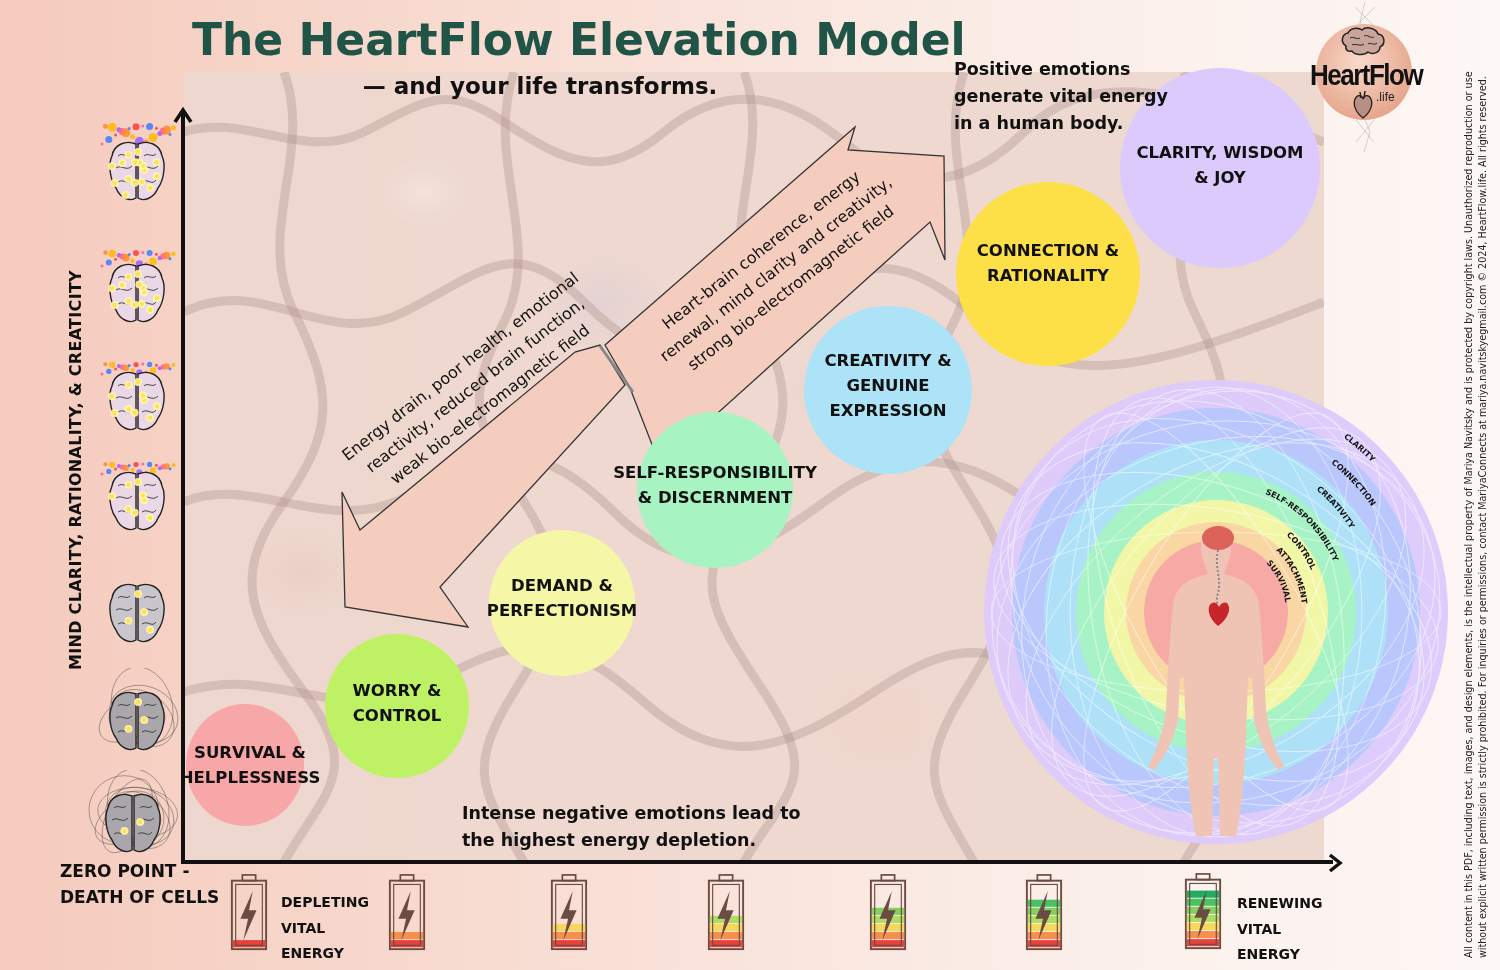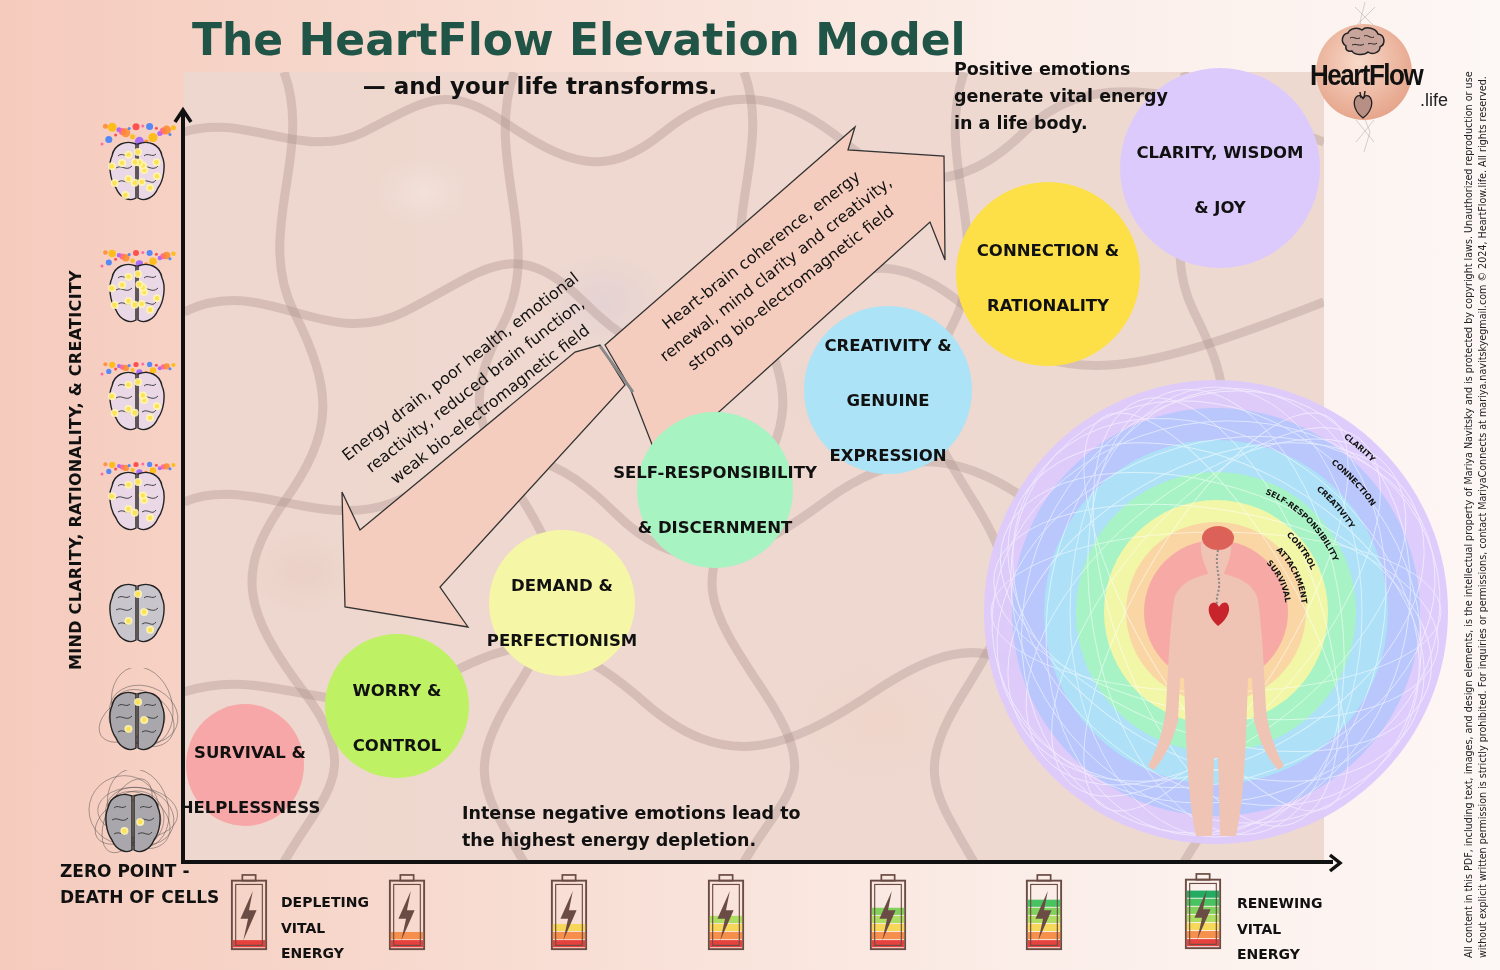--- a/index.html
+++ b/index.html
@@ -56,21 +56,21 @@
   
   .brain { position: absolute; width: 64px; height: 80px; }
 
   
   .level {
     position: absolute; border-radius: 50%;
     display: flex; align-items: center; justify-content: center;
     text-align: center; font-weight: bold; font-size: 16.5px; line-height: 25px;
     color: #111;
   }
-  .level span { display: block; margin-top: 30px; }
+  .level span { display: block; }
 
   .note { position: absolute; font-size: 17.5px; line-height: 27px; font-weight: bold; color: #111; }
 
   
   #arrows { left: 330px; top: 120px; width: 630px; height: 520px; }
 
   .arrow-text {
     position: absolute; font-size: 16px; line-height: 24px; text-align: center; color: #111;
     white-space: nowrap;
   }
@@ -88,21 +88,21 @@
     position:absolute; left: 6px; top: 22px; width: 96px; height: 96px; border-radius: 50%;
     background: radial-gradient(circle at 45% 40%, #f8d9c9, #e7a88f 70%, #d89a82);
   }
   #logo-word {
     position:absolute; left: 0; top: 58px; width: 110px; text-align: center;
     font-family: "Liberation Sans", sans-serif; font-weight: bold; font-size: 26px; letter-spacing: -1.5px;
     color: #111; transform: scaleY(1.15);
   }
   #logo-sub {
     position:absolute; left: 66px; top: 88px; font-family: "Liberation Sans", sans-serif;
-    font-size: 18px; color: #222; margin-left: 44px;
+    font-size: 12px; color: #222;
   }
 
   #copyright {
     left: 1462px; top: 958px;
     transform-origin: 0 0; transform: rotate(-90deg);
     width: 950px; font-size: 9.6px; line-height: 14px; color: #222;
   }
   #copyright .l { display:block; white-space: nowrap; }
 </style>
 </head>
@@ -456,21 +456,21 @@
 <div class="level" style="left:1120px;top:68px;width:200px;height:200px;background:#dccafc;">
   <div style="margin-top:-6px">
       <span>CLARITY, WISDOM</span>
       <span>&amp; JOY</span>
     </div>
 </div>
 
 <div class="note" style="left:954px;top:56px;">
   <div>Positive emotions</div>
   <div>generate vital energy</div>
-  <div>in a life body.</div>
+  <div>in a human body.</div>
 </div>
 <div class="note" style="left:462px;top:800px;">
   <div>Intense negative emotions lead to</div>
   <div>the highest energy depletion.</div>
 </div>
 
 <svg id="field" class="abs" viewBox="0 0 468 468">
     <circle cx="234" cy="234" r="232" fill="#dccafc" opacity="0.95"></circle>
     <circle cx="234" cy="234" r="204" fill="#b6c6fc" opacity="0.95"></circle>
     <circle cx="234" cy="234" r="172" fill="#ade3f7" opacity="0.95"></circle>

